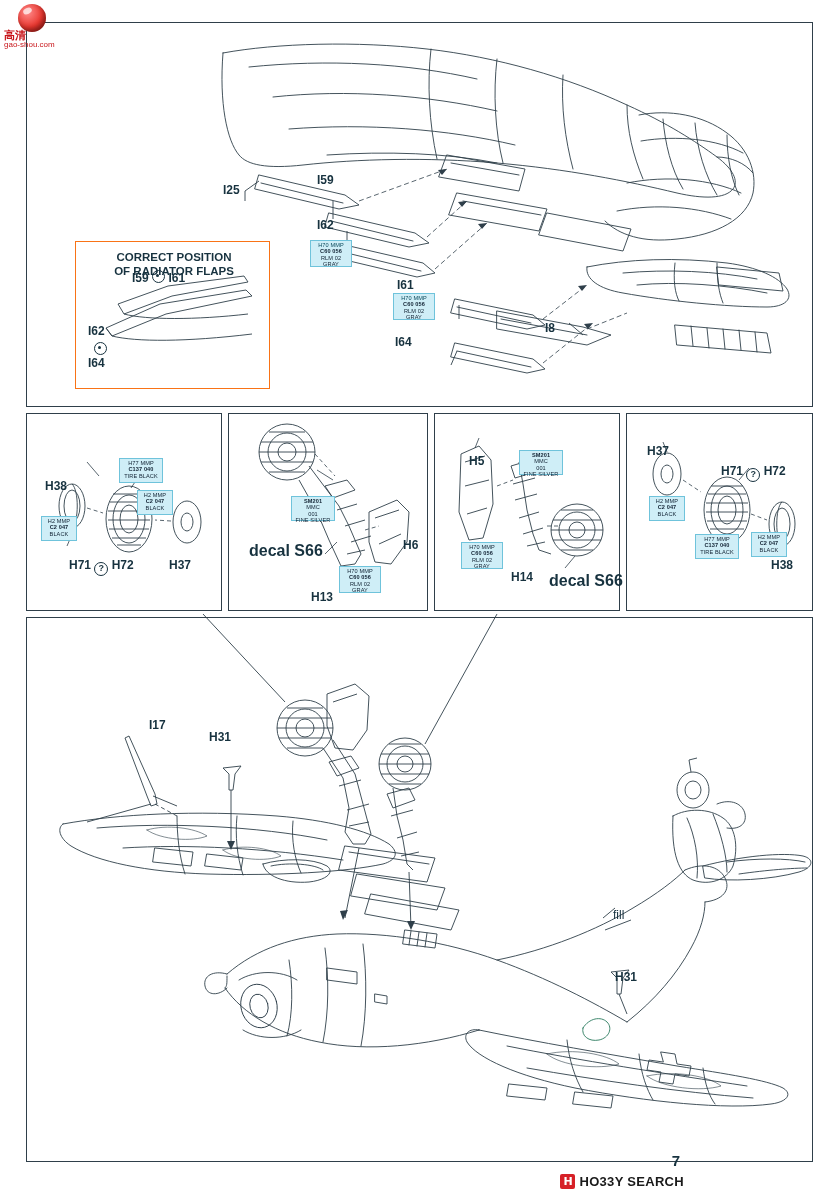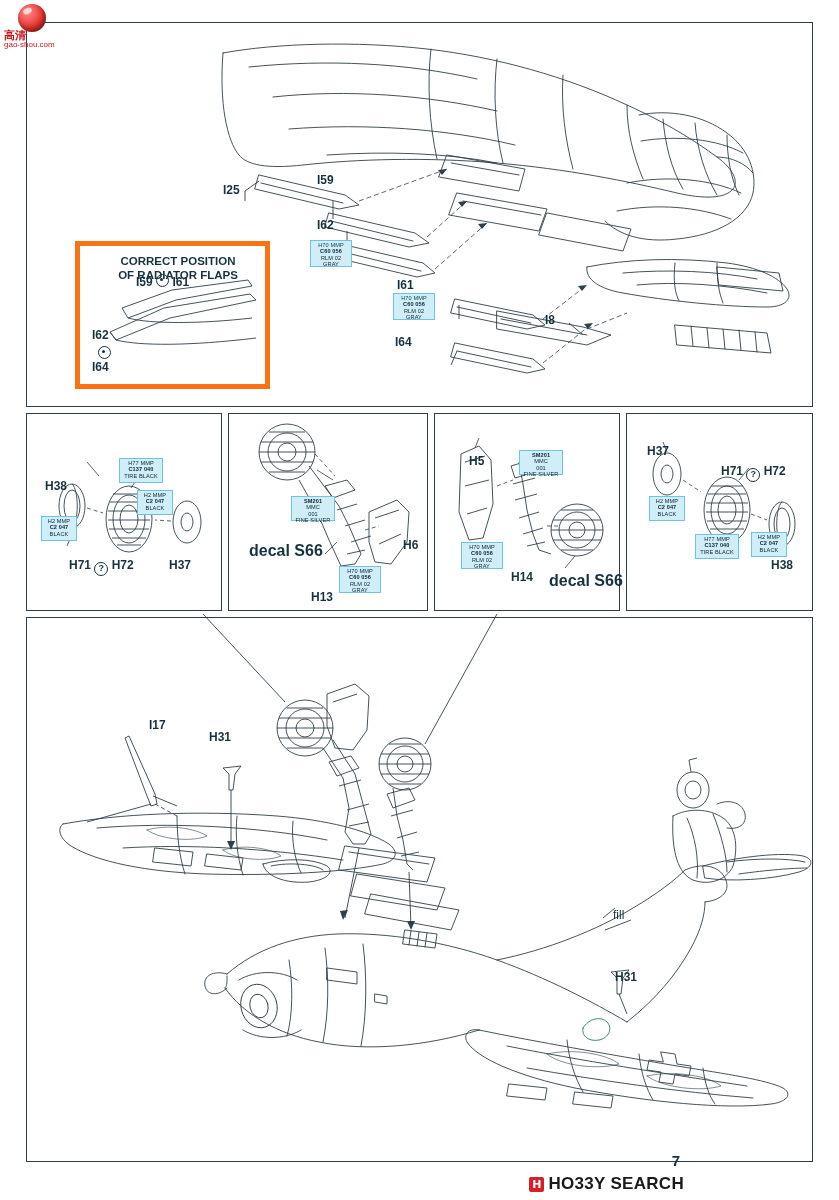--- a/index.html
+++ b/index.html
@@ -40,21 +40,21 @@
   .frame{
     position:absolute;border:1px solid #2f3f4a;box-sizing:border-box;background:#fff;
   }
   #panel-top{left:26px;top:22px;width:787px;height:385px;}
   #panel-a{left:26px;top:413px;width:196px;height:198px;}
   #panel-b{left:228px;top:413px;width:200px;height:198px;}
   #panel-c{left:434px;top:413px;width:186px;height:198px;}
   #panel-d{left:626px;top:413px;width:187px;height:198px;}
   #panel-bottom{left:26px;top:617px;width:787px;height:545px;}
   .inner-frame{
-    position:absolute;border:5px solid #f97316;box-sizing:border-box;background:#fff;
+    position:absolute;border:1px solid #f97316;box-sizing:border-box;background:#fff;
   }
   svg{position:absolute;left:0;top:0;overflow:visible;}
   .label{
     position:absolute;font-size:12px;font-weight:bold;color:#17323f;white-space:nowrap;
     font-family:"Liberation Sans", sans-serif;
   }
   .title-box{
     position:absolute;font-size:11.5px;font-weight:bold;color:#17323f;text-align:center;
     line-height:14px;white-space:nowrap;
   }
@@ -74,21 +74,21 @@
   }
   
   .footer-brand{
     position:absolute;right:22px;top:1174px;display:flex;align-items:center;gap:4px;
   }
   .fb-m{
     width:15px;height:15px;background:#d62027;color:#fff;font-size:11px;font-weight:bold;
     display:flex;align-items:center;justify-content:center;font-family:"DejaVu Sans", sans-serif;
     border-radius:2px;
   }
-  .fb-text{font-size:17px;font-weight:bold;color:#1a1a1a;letter-spacing:.3px;}
+  .fb-text{font-size:13px;font-weight:bold;color:#1a1a1a;letter-spacing:.3px;}
   .decal{
     position:absolute;font-size:16px;font-weight:bold;color:#17323f;white-space:nowrap;
   }
   .qmark{
     display:inline-block;width:12px;height:12px;border:1px solid #17323f;border-radius:50%;
     font-size:9px;line-height:11px;text-align:center;font-weight:bold;vertical-align:-2px;
   }
   .dotmark{
     display:inline-block;width:11px;height:11px;border:1px solid #17323f;border-radius:50%;
     position:relative;vertical-align:-1px;
@@ -222,21 +222,21 @@
       <div class="label" style="left:12px;top:82px;">I62</div>
       <div class="label" style="left:18px;top:100px;"><span class="dotmark"></span></div>
       <div class="label" style="left:12px;top:114px;">I64</div>
     </div>
 
     <div class="label" style="left:196px;top:160px;">I25</div>
     <div class="label" style="left:290px;top:150px;">I59</div>
     <div class="label" style="left:290px;top:195px;">I62</div>
     <div class="label" style="left:370px;top:255px;">I61</div>
     <div class="label" style="left:368px;top:312px;">I64</div>
-    <div class="label" style="left:518px;top:290px;">I8</div>
+    <div class="label" style="left:518px;top:298px;">I8</div>
 
     <div class="chip" style="left:283px;top:217px;width:42px;height:27px;">
       <div class="row1">H70  MMP</div>
       <div class="row2">C60  056</div>
       <div class="row3">RLM 02</div>
       <div class="row4">GRAY</div>
     </div>
     <div class="chip" style="left:366px;top:270px;width:42px;height:27px;">
       <div class="row1">H70  MMP</div>
       <div class="row2">C60  056</div>

